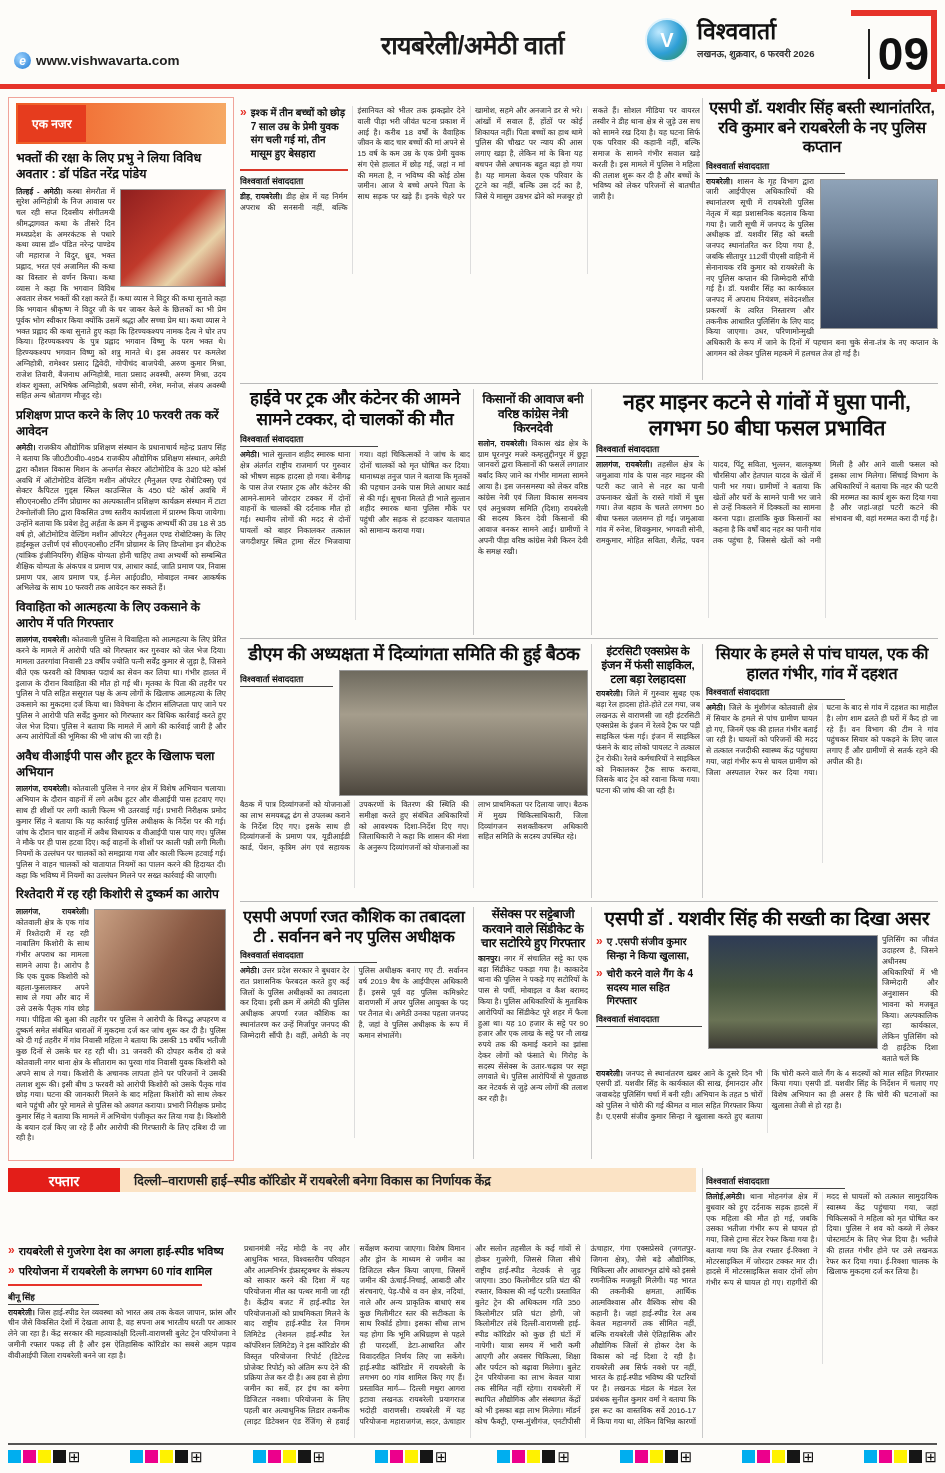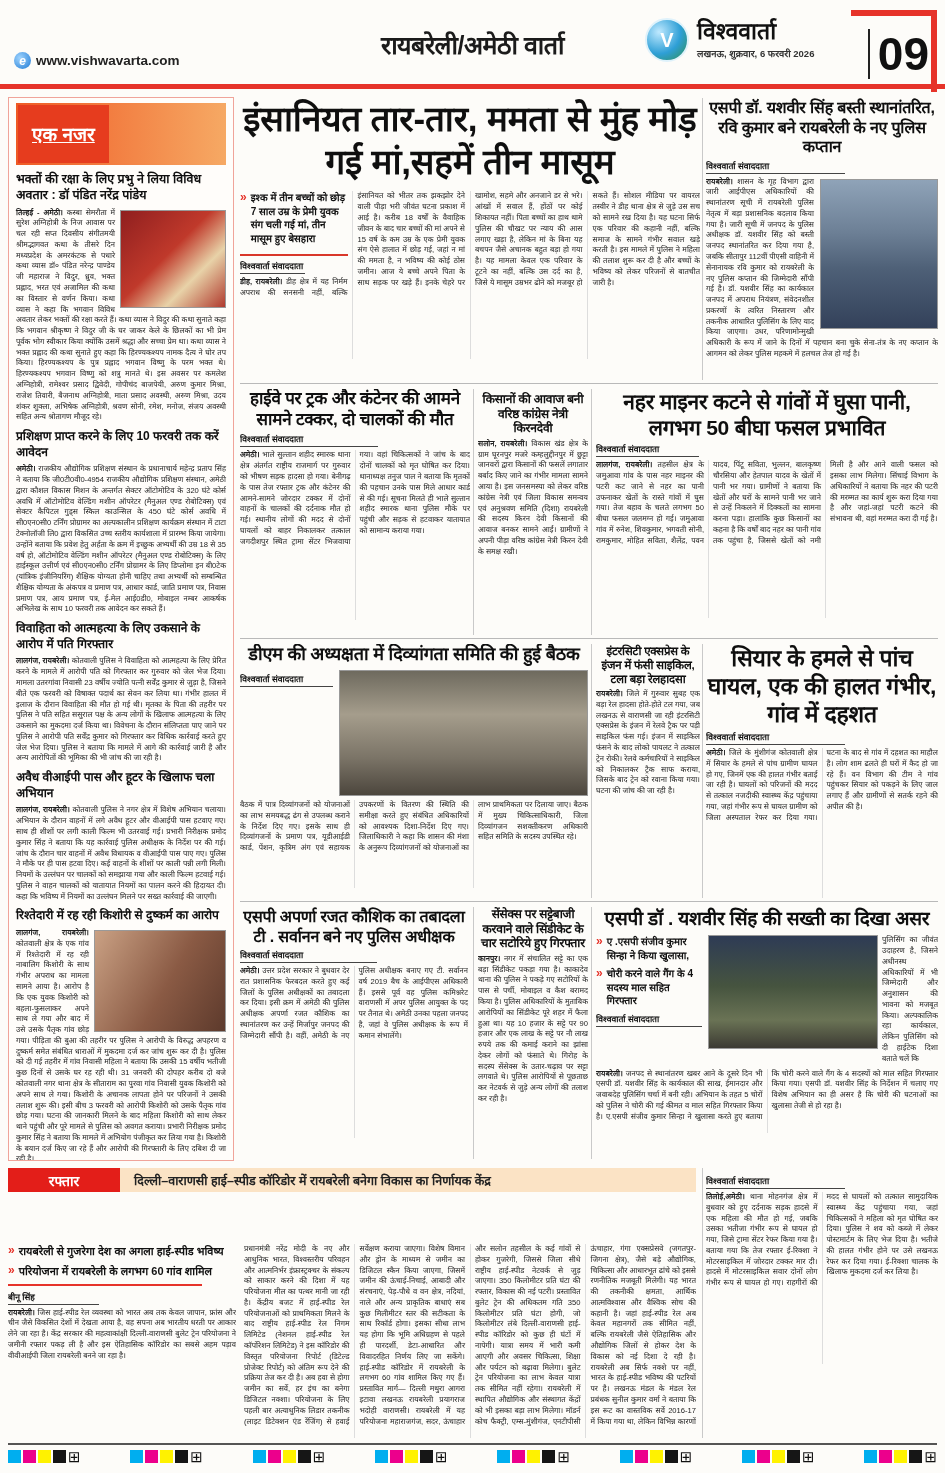--- a/index.html
+++ b/index.html
@@ -29,21 +29,21 @@
   .cols3{column-count:3;column-gap:9px;column-rule:1px solid #ddd;}
   .cols4{column-count:4;column-gap:10px;column-rule:1px solid #ddd;}
   .vline{position:absolute;width:1px;background:#c9c9c9;}
   .hline{position:absolute;height:1px;background:#b9b9b9;}
   .photo{background:#b4a894;border:1px solid #999;position:relative;}
   .bullet-item{display:flex;gap:4px;font-weight:bold;font-size:10px;line-height:1.35;margin-bottom:5px;color:#111;}
   .chev{color:#e6332a;font-weight:800;font-size:12px;line-height:1;}
   
   .ek-box{left:8px;top:97px;width:226px;height:1064px;border:1.5px solid #f0a49a;background:#fffdfa;padding:5px 7px;box-sizing:border-box;}
   .ek-strip{background:linear-gradient(90deg,#ef5a24,#f6a964);padding:2px;margin-bottom:6px;}
-  .ek-banner{display:inline-block;background:#e63c1e;color:#fff;font-weight:800;font-size:19px;padding:16px 14px;text-decoration:underline;}
+  .ek-banner{display:inline-block;background:#e63c1e;color:#fff;font-weight:800;font-size:12px;padding:10px 14px;}
   .ek-h{font-size:12px;font-weight:800;line-height:1.3;margin:6px 0 4px;color:#0f0f0f;}
   .ek-photo{float:right;margin:2px 0 3px 5px;}
   .ph-katha{width:104px;height:96px;background:linear-gradient(135deg,#8f1f1f 0%,#c0392b 45%,#e8d2a8 70%,#b03a2e 100%);}
   .ph-victim{width:130px;height:100px;background:linear-gradient(120deg,#caa184 0%,#8a5a44 55%,#5d3a2c 100%);}
   
   .ph-captain{float:right;width:116px;height:148px;margin:2px 0 3px 6px;
       background:linear-gradient(180deg,#8fa3b8 0%,#6d8096 35%,#4e6077 60%,#33415a 100%);}
   .ph-meeting{width:248px;height:124px;background:linear-gradient(180deg,#6e6a5e 0%,#a59d8c 35%,#7b7467 70%,#4c463d 100%);}
   .ph-police-group{width:168px;height:112px;background:linear-gradient(180deg,#2e3b55 0%,#46543f 45%,#6a7355 75%,#3c3a33 100%);}
   
@@ -107,21 +107,20 @@
     </div>
 
     <div>
       <div class="ek-h">रिश्तेदारी में रह रही किशोरी से दुष्कर्म का आरोप</div>
       <div class="photo ek-photo ph-victim"></div>
       <p class="body"><span class="dl">लालगंज, रायबरेली।</span> <span>कोतवाली क्षेत्र के एक गांव में रिश्तेदारी में रह रही नाबालिग किशोरी के साथ गंभीर अपराध का मामला सामने आया है। आरोप है कि एक युवक किशोरी को बहला-फुसलाकर अपने साथ ले गया और बाद में उसे उसके पैतृक गांव छोड़ गया। पीड़िता की बुआ की तहरीर पर पुलिस ने आरोपी के विरुद्ध अपहरण व दुष्कर्म समेत संबंधित धाराओं में मुकदमा दर्ज कर जांच शुरू कर दी है। पुलिस को दी गई तहरीर में गांव निवासी महिला ने बताया कि उसकी 15 वर्षीय भतीजी कुछ दिनों से उसके घर रह रही थी। 31 जनवरी की दोपहर करीब दो बजे कोतवाली नगर थाना क्षेत्र के सीताराम का पुरवा गांव निवासी युवक किशोरी को अपने साथ ले गया। किशोरी के अचानक लापता होने पर परिजनों ने उसकी तलाश शुरू की। इसी बीच 3 फरवरी को आरोपी किशोरी को उसके पैतृक गांव छोड़ गया। घटना की जानकारी मिलने के बाद महिला किशोरी को साथ लेकर थाने पहुंची और पूरे मामले से पुलिस को अवगत कराया। प्रभारी निरीक्षक प्रमोद कुमार सिंह ने बताया कि मामले में अभियोग पंजीकृत कर लिया गया है। किशोरी के बयान दर्ज किए जा रहे हैं और आरोपी की गिरफ्तारी के लिए दबिश दी जा रही है।</span></p>
     </div>
   </div>
 
   <div class="blk" style="left:240px;top:98px;width:460px;height:282px">
-    <div class="hl" style="font-size:35px">इंसानियत तार-तार, ममता से मुंह मोड़ गई मां,सहमें तीन मासूम</div>
     <div class="cols4" style="margin-top:8px;height:168px">
       <div style="border-bottom:2px solid #d9372a;padding-bottom:4px;margin-bottom:4px">
         <div class="bullet-item">
             <span class="chev">»</span>
           <span>इश्क में तीन बच्चों को छोड़ 7 साल उम्र के प्रेमी युवक संग चली गई मां, तीन मासूम हुए बेसहारा</span>
           </div>
       </div>
       <div class="byline">विश्ववार्ता संवाददाता</div>
       <p class="body"><span class="dl">डीह, रायबरेली।</span> <span>डीह क्षेत्र में यह निर्मम अपराध की सनसनी नहीं, बल्कि इंसानियत को भीतर तक झकझोर देने वाली पीड़ा भरी जीवंत घटना प्रकाश में आई है। करीब 18 वर्षों के वैवाहिक जीवन के बाद चार बच्चों की मां अपने से 15 वर्ष के कम उम्र के एक प्रेमी युवक संग ऐसे हालात में छोड़ गई, जहां न मां की ममता है, न भविष्य की कोई ठोस जमीन। आज ये बच्चे अपने पिता के साथ सड़क पर खड़े हैं। इनके चेहरे पर खामोश, सहमे और अनजाने डर से भरे। आंखों में सवाल हैं, होंठों पर कोई शिकायत नहीं। पिता बच्चों का हाथ थामे पुलिस की चौखट पर न्याय की आस लगाए खड़ा है, लेकिन मां के बिना यह बचपन जैसे अचानक बहुत बड़ा हो गया है। यह मामला केवल एक परिवार के टूटने का नहीं, बल्कि उस दर्द का है, जिसे ये मासूम उम्रभर ढोने को मजबूर हो सकते हैं। सोशल मीडिया पर वायरल तस्वीर ने डीह थाना क्षेत्र से जुड़े उस सच को सामने रख दिया है। यह घटना सिर्फ एक परिवार की कहानी नहीं, बल्कि समाज के सामने गंभीर सवाल खड़े करती है। इस मामले में पुलिस ने महिला की तलाश शुरू कर दी है और बच्चों के भविष्य को लेकर परिजनों से बातचीत जारी है।</span></p>
     </div>
@@ -175,21 +174,21 @@
   <div class="vline" style="left:591px;top:644px;height:254px"></div>
 
   <div class="blk" style="left:596px;top:644px;width:104px;height:254px">
     <div class="hl" style="font-size:11.5px">इंटरसिटी एक्सप्रेस के इंजन में फंसी साइकिल, टला बड़ा रेलहादसा</div>
     <p class="body" style="margin-top:3px"><span class="dl">रायबरेली।</span> <span>जिले में गुरुवार सुबह एक बड़ा रेल हादसा होते-होते टल गया, जब लखनऊ से वाराणसी जा रही इंटरसिटी एक्सप्रेस के इंजन में रेलवे ट्रैक पर पड़ी साइकिल फंस गई। इंजन में साइकिल फंसने के बाद लोको पायलट ने तत्काल ट्रेन रोकी। रेलवे कर्मचारियों ने साइकिल को निकालकर ट्रैक साफ कराया, जिसके बाद ट्रेन को रवाना किया गया। घटना की जांच की जा रही है।</span></p>
   </div>
 
   <div class="vline" style="left:702px;top:644px;height:254px"></div>
 
   <div class="blk" style="left:706px;top:644px;width:232px;height:254px">
-    <div class="hl" style="font-size:23px">सियार के हमले से पांच घायल, एक की हालत गंभीर, गांव में दहशत</div>
+    <div class="hl" style="font-size:16px">सियार के हमले से पांच घायल, एक की हालत गंभीर, गांव में दहशत</div>
     <div class="byline">विश्ववार्ता संवाददाता</div>
     <p class="body cols2" style="height:160px"><span class="dl">अमेठी।</span> <span>जिले के मुंशीगंज कोतवाली क्षेत्र में सियार के हमले से पांच ग्रामीण घायल हो गए, जिनमें एक की हालत गंभीर बताई जा रही है। घायलों को परिजनों की मदद से तत्काल नजदीकी स्वास्थ्य केंद्र पहुंचाया गया, जहां गंभीर रूप से घायल ग्रामीण को जिला अस्पताल रेफर कर दिया गया। घटना के बाद से गांव में दहशत का माहौल है। लोग शाम ढलते ही घरों में कैद हो जा रहे हैं। वन विभाग की टीम ने गांव पहुंचकर सियार को पकड़ने के लिए जाल लगाए हैं और ग्रामीणों से सतर्क रहने की अपील की है।</span></p>
   </div>
 
   <div class="hline" style="top:901px;left:240px;width:698px"></div>
 
   <div class="blk" style="left:240px;top:907px;width:228px;height:252px">
     <div class="hl" style="font-size:16px">एसपी अपर्णा रजत कौशिक का तबादला टी . सर्वानन बने नए पुलिस अधीक्षक</div>
     <div class="byline">विश्ववार्ता संवाददाता</div>
     <p class="body cols2" style="height:172px"><span class="dl">अमेठी।</span> <span>उत्तर प्रदेश सरकार ने बुधवार देर रात प्रशासनिक फेरबदल करते हुए कई जिलों के पुलिस अधीक्षकों का तबादला कर दिया। इसी क्रम में अमेठी की पुलिस अधीक्षक अपर्णा रजत कौशिक का स्थानांतरण कर उन्हें मिर्जापुर जनपद की जिम्मेदारी सौंपी है। वहीं, अमेठी के नए पुलिस अधीक्षक बनाए गए टी. सर्वानन वर्ष 2019 बैच के आईपीएस अधिकारी हैं। इससे पूर्व वह पुलिस कमिश्नरेट वाराणसी में अपर पुलिस आयुक्त के पद पर तैनात थे। अमेठी उनका पहला जनपद है, जहां वे पुलिस अधीक्षक के रूप में कमान संभालेंगे।</span></p>

